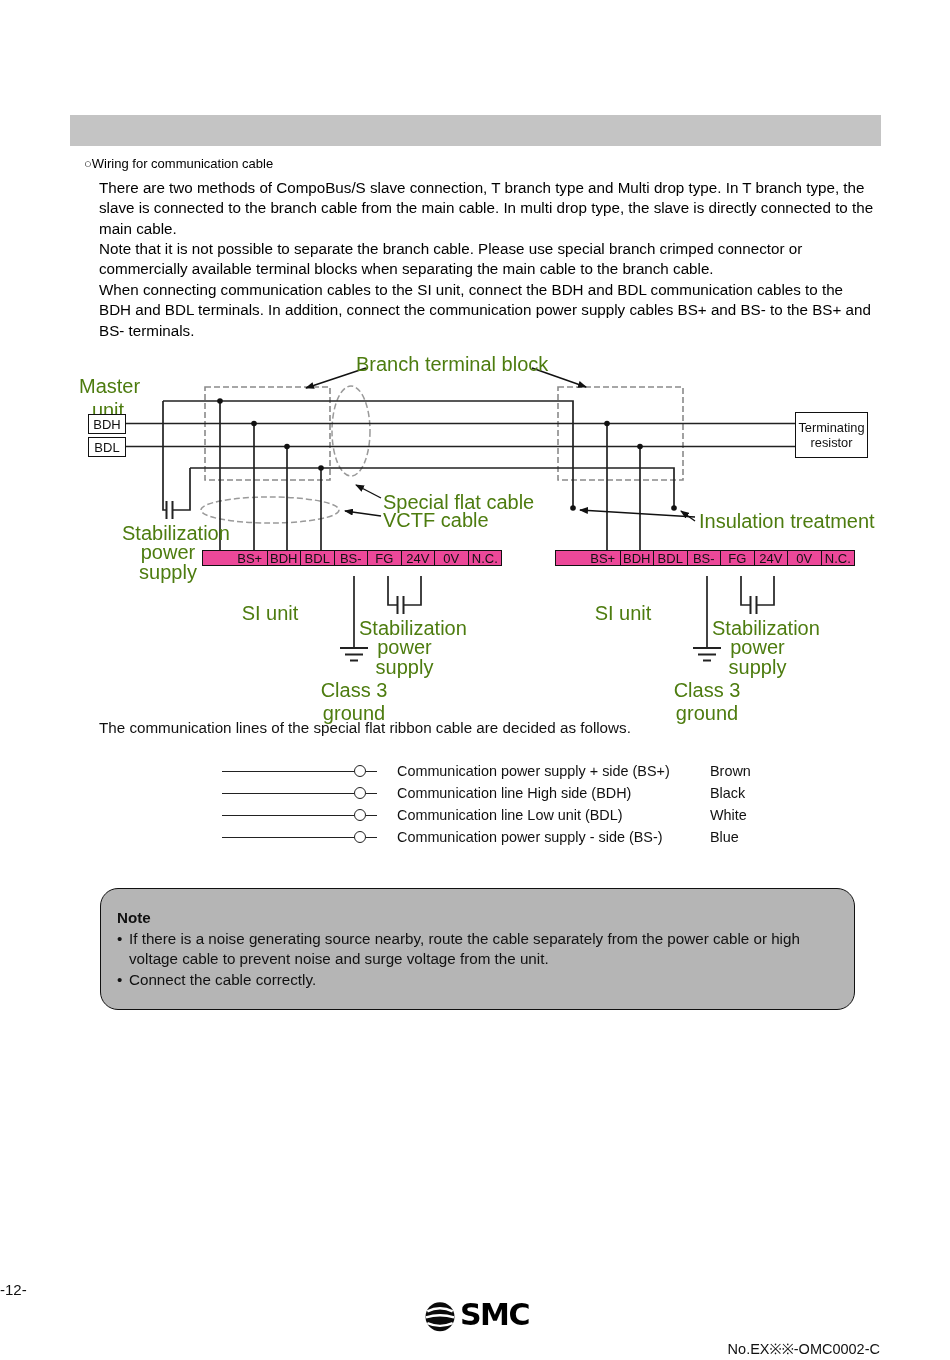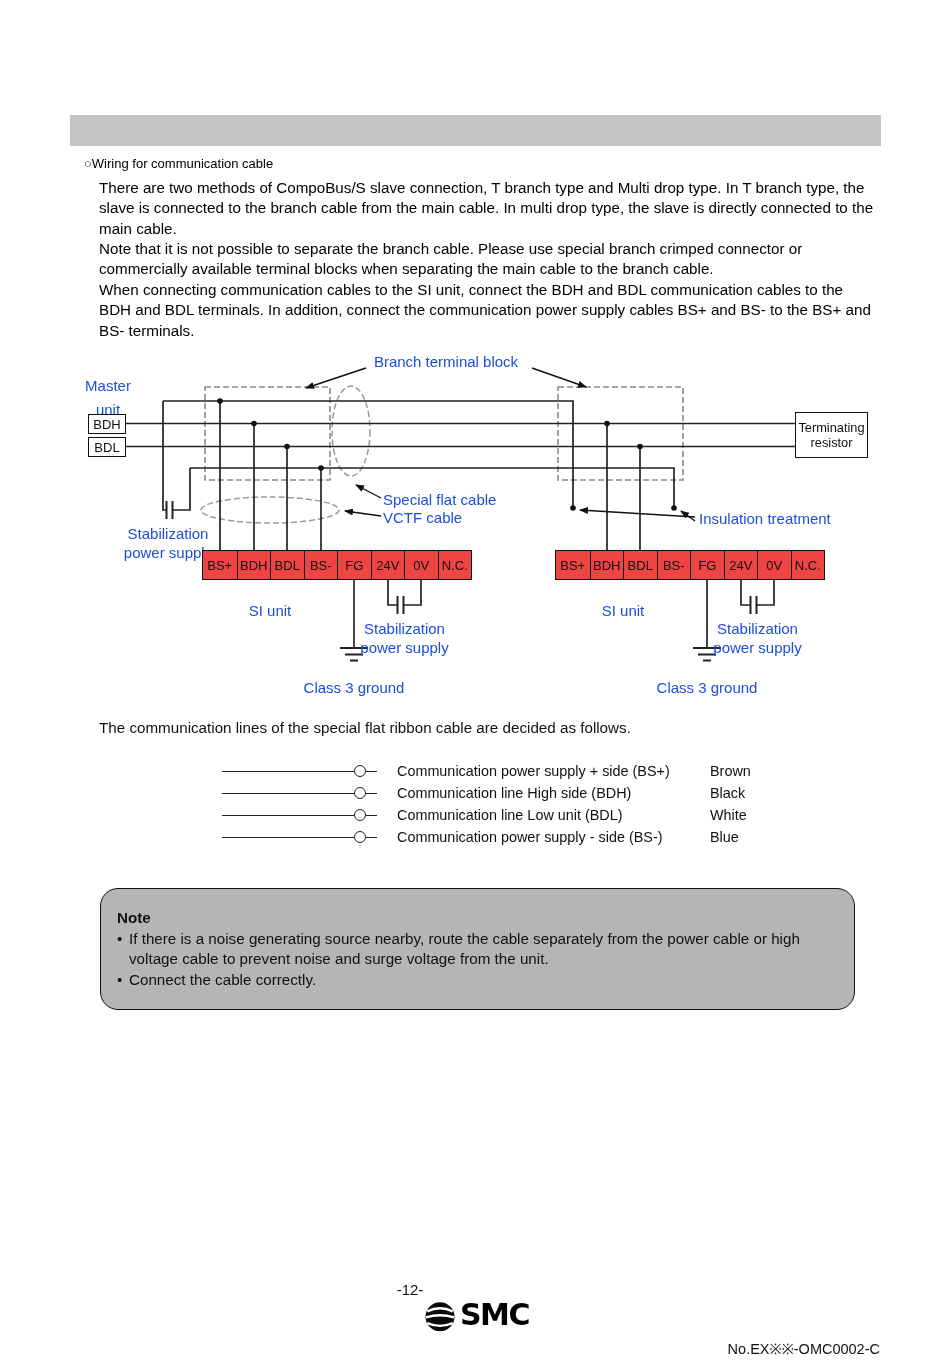--- a/index.html
+++ b/index.html
@@ -12,21 +12,21 @@
 
   .hbar { left:70px; top:115px; width:811px; height:31px; background:#c4c4c4; }
 
   .heading { left:84px; top:156px; font-size:13px; color:#000; }
 
   .para { left:99px; width:780px; font-size:15.2px; line-height:20.3px; color:#000; }
   .p1 { top:178px; }
   .p2 { top:239px; }
   .p3 { top:280px; }
 
-  .dlabel { position:absolute; font-size:15px; color:#1d4ed8; white-space:nowrap; }
+  .dlabel { position:absolute; font-size:20px; color:#4d7c0f; white-space:nowrap; }
   .dlabel.center { text-align:center; white-space:normal; }
 
   .lbl-branch { left:356px; top:353px; width:180px; text-align:center; }
   .lbl-master { left:79px; top:374px; width:58px; text-align:center; line-height:24px; white-space:normal; }
   .lbl-sfc { left:383px; top:491px; }
   .lbl-vctf { left:383px; top:509px; }
   .lbl-insul { left:699px; top:510px; }
   .lbl-stab-left { left:122px; top:524px; width:92px; line-height:19.3px; }
   .lbl-si-left { left:241px; top:602px; width:58px; }
   .lbl-si-right { left:594px; top:602px; width:58px; }
@@ -41,22 +41,22 @@
     box-sizing:border-box;
   }
   .bdh-box { left:88px; top:414px; width:38px; height:20px; }
   .bdl-box { left:88px; top:437px; width:38px; height:20px; }
   .tres-box {
     left:795px; top:412px; width:73px; height:46px; font-size:12.8px;
     line-height:15px; text-align:center; white-space:normal;
   }
 
   .tstrip {
-    position:absolute; top:550px; display:flex; height:30px;
-    border:1.7px solid #111; background:#ef4444; box-sizing:border-box;
+    position:absolute; top:550px; display:flex; height:16px;
+    border:1.7px solid #111; background:#ec4899; box-sizing:border-box;padding-left:30px;
   }
   .tstrip.left { left:202px; }
   .tstrip.right { left:555px; }
   .tcell {
     width:33.5px; box-sizing:border-box; border-left:1.4px solid #111;
     display:flex; align-items:center; justify-content:center;
     font-size:13px; white-space:nowrap;
   }
   .tcell:first-child { border-left:none; }
 
@@ -75,21 +75,21 @@
   .note-box {
     left:100px; top:888px; width:755px; height:122px;
     background:#b5b5b5; border:1.6px solid #111; border-radius:18px;
     box-sizing:border-box; padding:20px 16px;
   }
   .note-title { font-weight:bold; font-size:15.2px; margin-bottom:3px; }
   .note-item { display:flex; font-size:15.2px; line-height:20.3px; }
   .note-bullet { width:12px; flex:none; }
   .note-text { width:705px; }
 
-  .pageno { left:0; top:1281px; width:820px; text-align:center; font-size:15px; }
+  .pageno { left:0; top:1281px; width:820px; text-align:left; font-size:15px; }
   .logo-row { left:0; top:1296px; width:950px; display:flex; justify-content:center; align-items:flex-end; gap:1px; }
   .logo-text { font-family:"DejaVu Sans", sans-serif; font-weight:bold; font-size:30px; letter-spacing:-1.5px; line-height:38px; color:#000; }
   .docno { right:70px; top:1338px; font-size:14.5px; }
 </style>
 </head>
 <body>
 
 <div class="page">
 
   <div class="abs hbar"></div>

